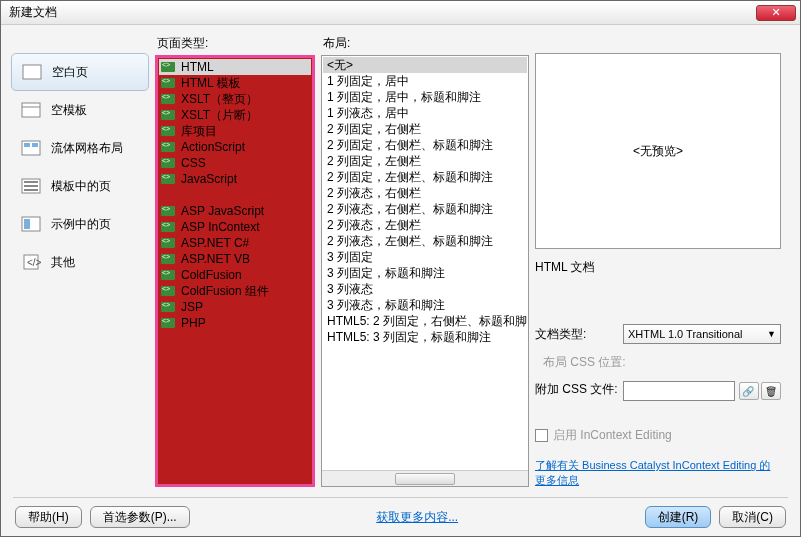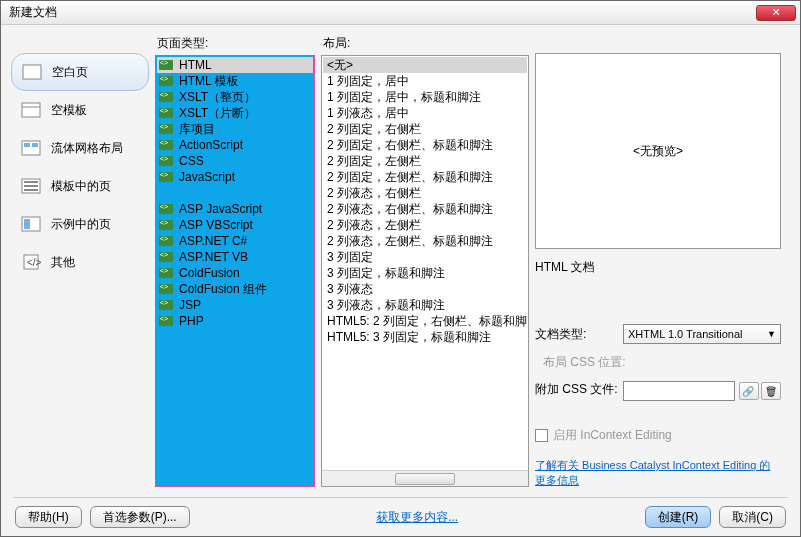--- a/index.html
+++ b/index.html
@@ -5,25 +5,25 @@
 * { box-sizing: border-box; margin: 0; padding: 0; }
 body { font-family: "SimSun", "宋体", sans-serif; font-size: 12px; background: #fff; }
 .window { width: 801px; height: 537px; border: 1px solid #666; position: relative; background: #f4f4f4; }
 .titlebar { height: 24px; background: linear-gradient(#fff, #e8e8e8); border-bottom: 1px solid #ccc; display: flex; align-items: center; padding: 0 4px; }
 .titlebar-text { flex: 1; font-size: 12px; padding-left: 4px; }
 .close-btn { width: 40px; height: 16px; background: linear-gradient(#e67, #c23); border: 1px solid #933; border-radius: 3px; color: #fff; text-align: center; font-size: 11px; line-height: 13px; cursor: pointer; }
 .content { display: flex; padding: 10px; gap: 6px; height: 472px; }
 .col { display: flex; flex-direction: column; }
 .col-header { font-size: 12px; margin-bottom: 3px; padding-left: 2px; }
 .nav-col { width: 138px; padding-top: 18px; }
-.nav-item { display: flex; align-items: center; height: 38px; padding: 0 10px; gap: 10px; cursor: pointer; border-radius: 14px; }
+.nav-item { display: flex; align-items: center; height: 38px; padding: 0 10px; gap: 10px; cursor: pointer; border-radius: 5px; }
 .nav-item.selected { background: linear-gradient(#f5f9fd, #dde9f5); border: 1px solid #aac3db; }
 .nav-icon { width: 20px; height: 18px; display: inline-flex; align-items: center; justify-content: center; }
 .type-col { width: 160px; }
-.type-list { border: 1px solid #ec4899; background: #0ea5e9; flex: 1; overflow-y: auto; padding: 1px; }
+.type-list { border: 3px solid #ec4899; background: #b91c1c; flex: 1; overflow-y: auto; padding: 1px; }
 .type-item { display: flex; align-items: center; height: 16px; padding: 0 2px; gap: 6px; cursor: pointer; }
 .type-item.selected { background: #d6d6d6; }
 .type-icon { width: 14px; height: 10px; background: #3a8a3a; border-radius: 1px; position: relative; }
 .type-icon::after { content: "<>"; color: #fff; font-size: 7px; position: absolute; top: -1px; left: 1px; }
 .type-spacer { height: 16px; }
 .layout-col { width: 208px; }
 .layout-list { border: 1px solid #999; background: #fff; flex: 1; overflow: hidden; position: relative; }
 .layout-inner { padding: 1px; }
 .layout-item { height: 16px; line-height: 16px; padding: 0 4px; cursor: pointer; white-space: nowrap; overflow: hidden; }
 .layout-item.selected { background: #d6d6d6; }
@@ -158,21 +158,21 @@
             <span class="type-icon"></span>
             <span>JavaScript</span>
           </div>
           <div class="type-spacer"></div>
           <div class="type-item">
             <span class="type-icon"></span>
             <span>ASP JavaScript</span>
           </div>
           <div class="type-item">
             <span class="type-icon"></span>
-            <span>ASP VBScript</span>
+            <span>ASP InContext</span>
           </div>
           <div class="type-item">
             <span class="type-icon"></span>
             <span>ASP.NET C#</span>
           </div>
           <div class="type-item">
             <span class="type-icon"></span>
             <span>ASP.NET VB</span>
           </div>
           <div class="type-item">

